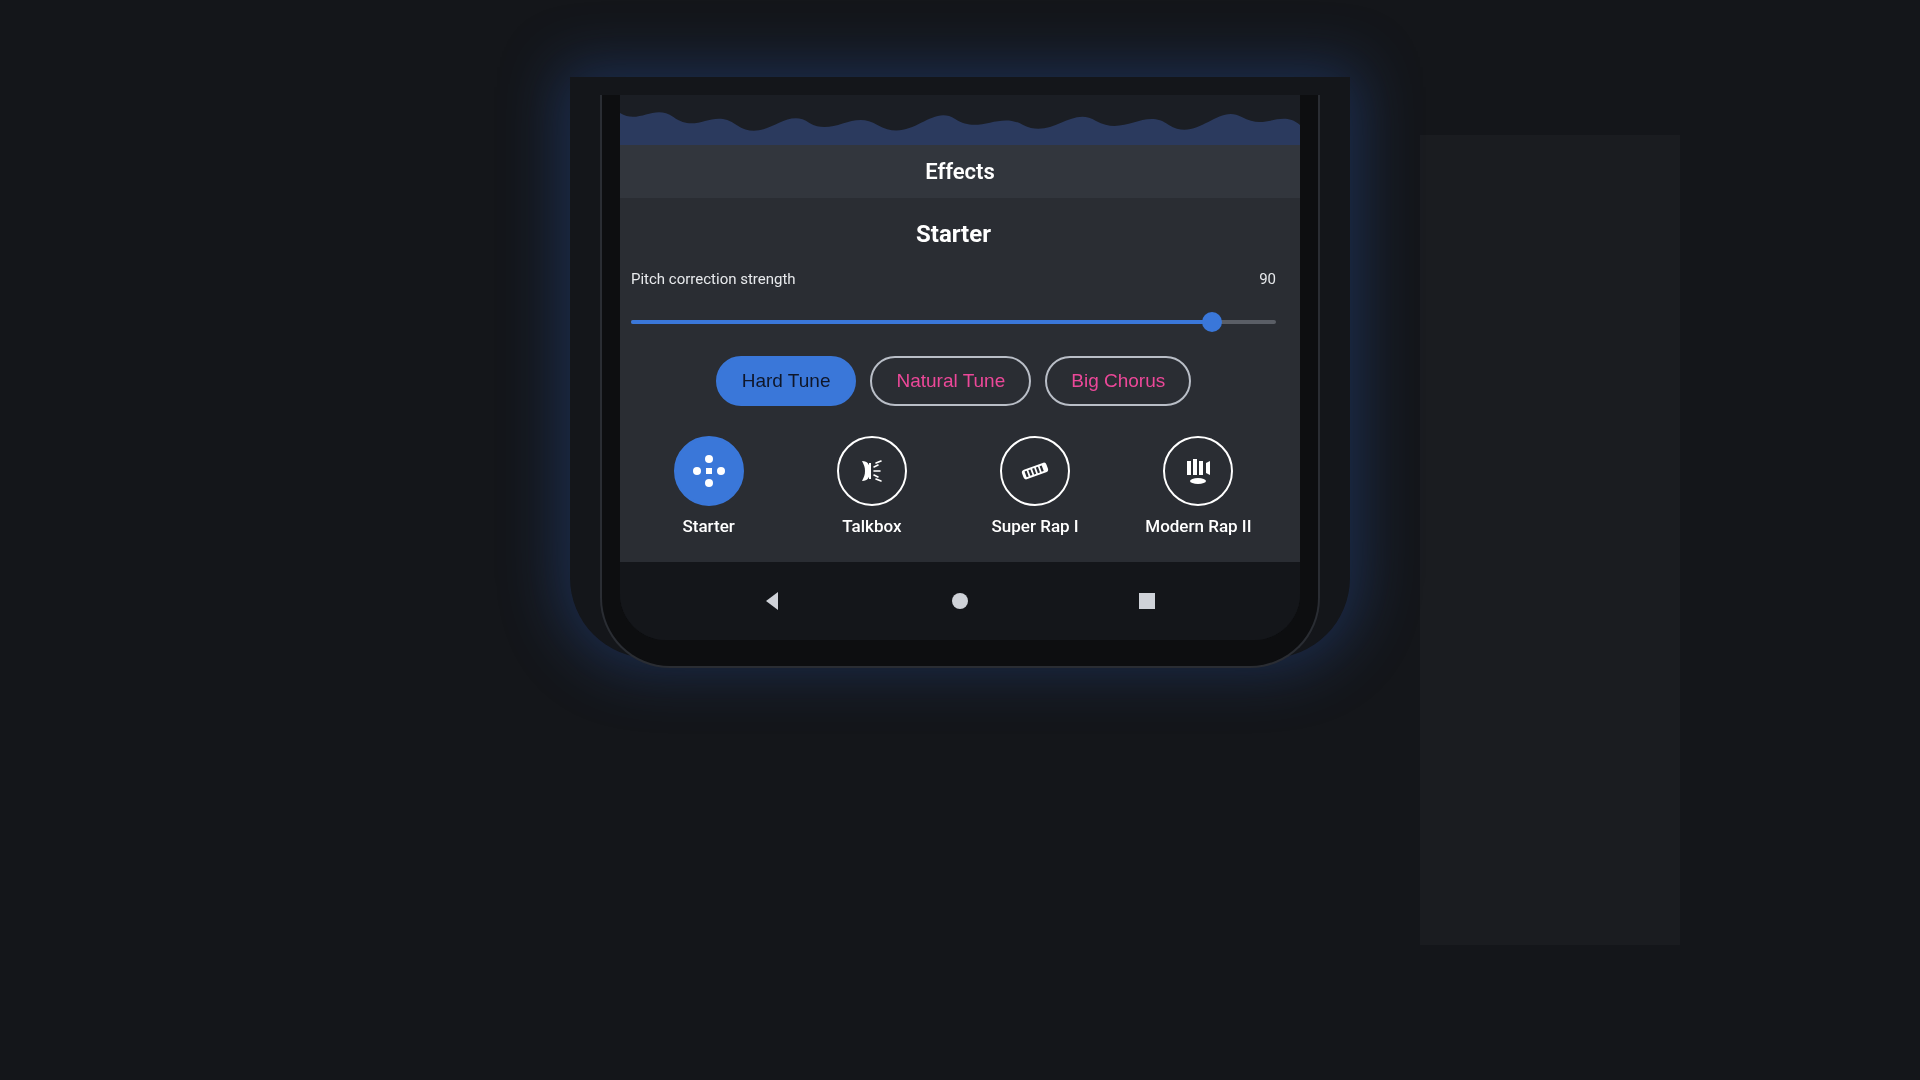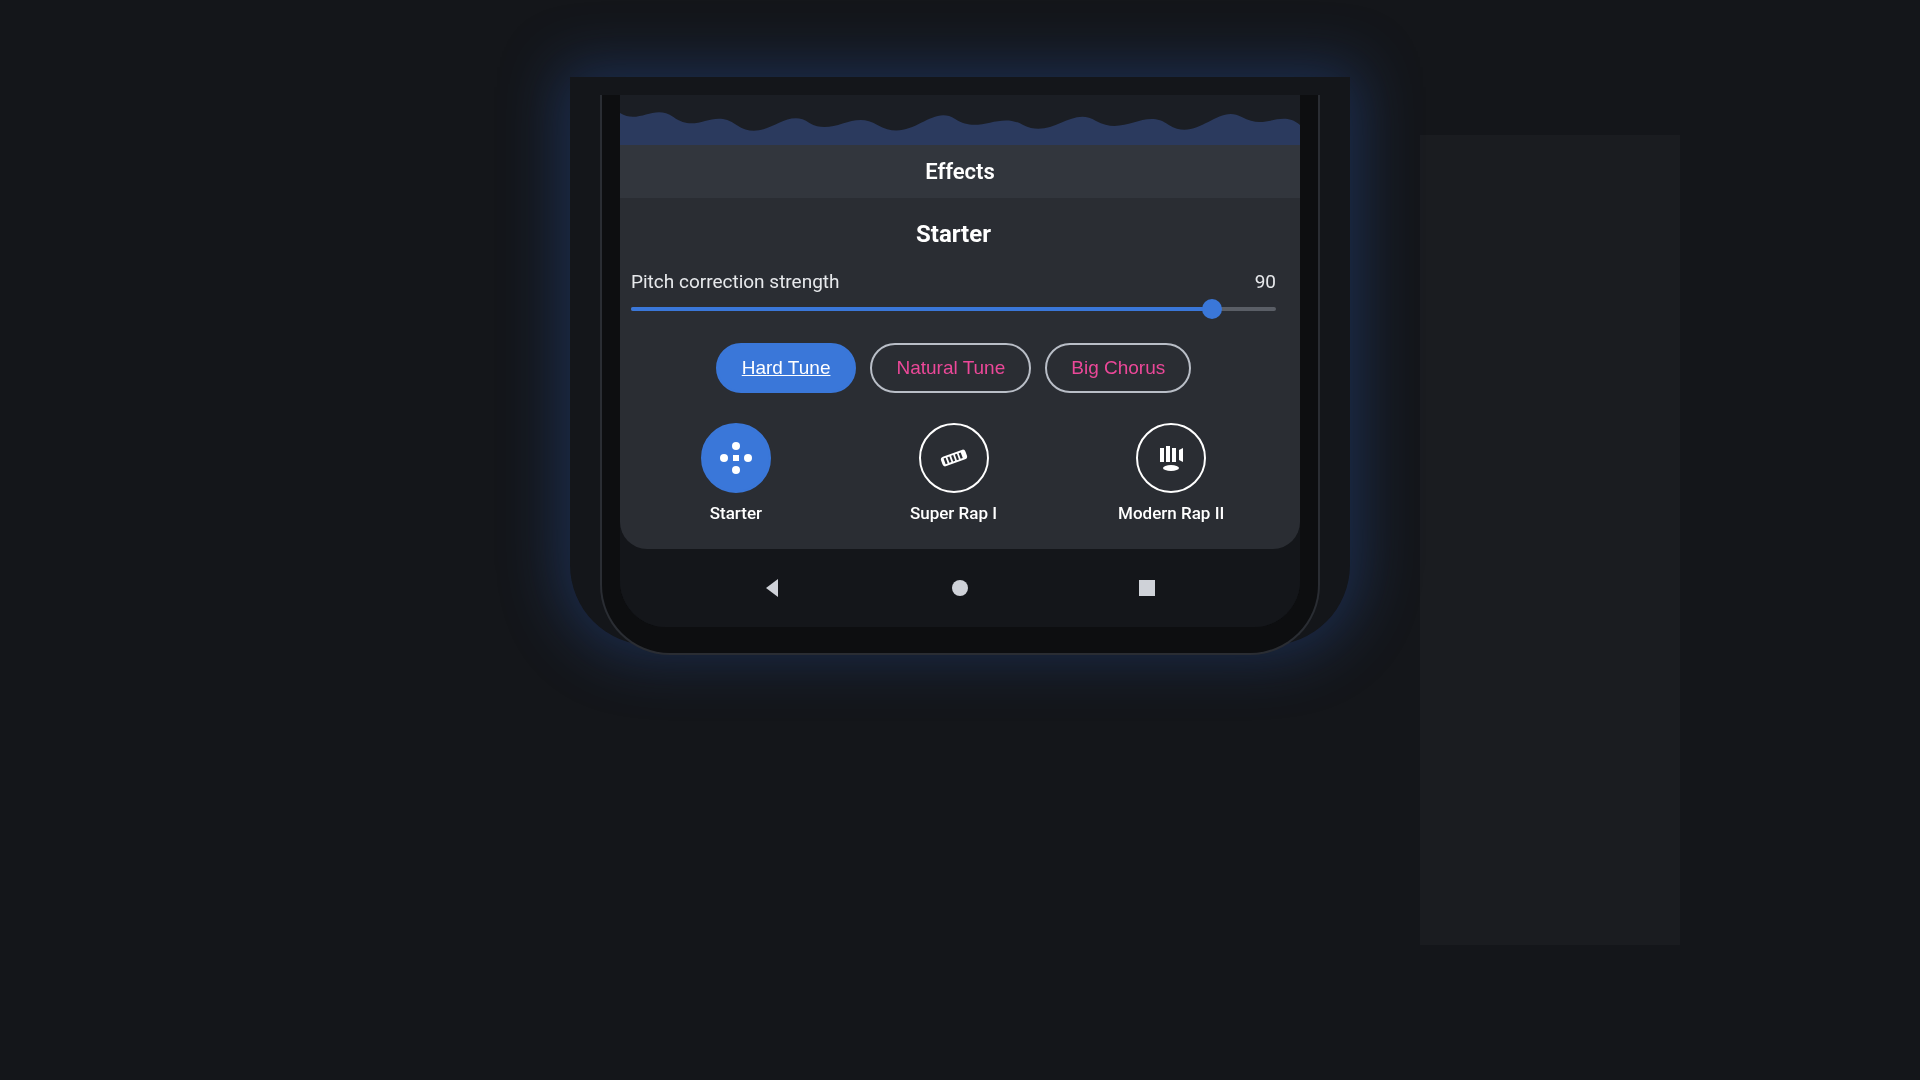--- a/index.html
+++ b/index.html
@@ -69,21 +69,20 @@
       overflow: hidden;
     }
     .waveform svg {
       position: absolute;
       inset: 0;
       width: 100%;
       height: 100%;
     }
     .panel {
       background: #2a2d33;
-      border-radius: 27px;
     }
     .panel-header {
       background: #32363d;
       text-align: center;
       padding: 14px 0;
       color: #ffffff;
       font-size: 22px;
       font-weight: 600;
     }
     .panel-body {
@@ -94,22 +93,22 @@
       color: #ffffff;
       font-size: 24px;
       font-weight: 700;
       margin-bottom: 22px;
     }
     .slider-row {
       display: flex;
       justify-content: space-between;
       align-items: baseline;
       color: #e7e9ec;
-      font-size: 19px;
-      margin-bottom: 14px;
+      font-size: 15px;
+      margin-bottom: 32px;
     }
     .slider-track {
       position: relative;
       height: 4px;
       background: #5a5e66;
       border-radius: 2px;
       margin-bottom: 32px;
     }
     .slider-fill {
       position: absolute;
@@ -144,22 +143,21 @@
       border-radius: 999px;
       padding: 12px 24px;
       font-size: 19px;
       font-weight: 500;
       cursor: pointer;
       white-space: nowrap;
     }
     .chip.active {
       background: #3a77d9;
       border-color: #3a77d9;
-      color: #ffffff;
-      text-decoration: underline;
+      color: #0f172a;
     }
     .presets-row {
       display: flex;
       justify-content: space-around;
       gap: 8px;
     }
     .preset {
       display: flex;
       flex-direction: column;
       align-items: center;
@@ -254,20 +252,30 @@
                 <div class="preset-icon active">
                   <svg width="40" height="40" viewBox="0 0 40 40">
                     <rect x="17" y="17" width="6" height="6" fill="#fff"></rect>
                     <circle cx="20" cy="8" r="4" fill="#fff"></circle>
                     <circle cx="20" cy="32" r="4" fill="#fff"></circle>
                     <circle cx="8" cy="20" r="4" fill="#fff"></circle>
                     <circle cx="32" cy="20" r="4" fill="#fff"></circle>
                   </svg>
                 </div>
                 <span class="preset-label">Starter</span>
+              </div>
+              <div class="preset">
+                <div class="preset-icon">
+                  <svg width="40" height="40" viewBox="0 0 40 40">
+                    <path d="M10 10 C16 10 18 14 18 20 C18 26 16 30 10 30 C12 26 13 24 13 20 C13 16 12 14 10 10 Z" fill="#fff"></path>
+                    <path d="M18 12 L18 28" stroke="#fff" stroke-width="2"></path>
+                    <path d="M22 16 L26 14 M22 20 L28 20 M22 24 L26 26 M24 12 L29 10 M24 28 L29 30" stroke="#fff" stroke-width="1.6" stroke-linecap="round"></path>
+                  </svg>
+                </div>
+                <span class="preset-label">Talkbox</span>
               </div>
               <div class="preset">
                 <div class="preset-icon">
                   <svg width="42" height="42" viewBox="0 0 42 42">
                     <g transform="rotate(-20 21 21)">
                       <rect x="8" y="16" width="26" height="10" rx="3" fill="#fff"></rect>
                       <rect x="11" y="18" width="2.2" height="6" fill="#2a2d33"></rect>
                       <rect x="15" y="18" width="2.2" height="6" fill="#2a2d33"></rect>
                       <rect x="19" y="18" width="2.2" height="6" fill="#2a2d33"></rect>
                       <rect x="23" y="18" width="2.2" height="6" fill="#2a2d33"></rect>

